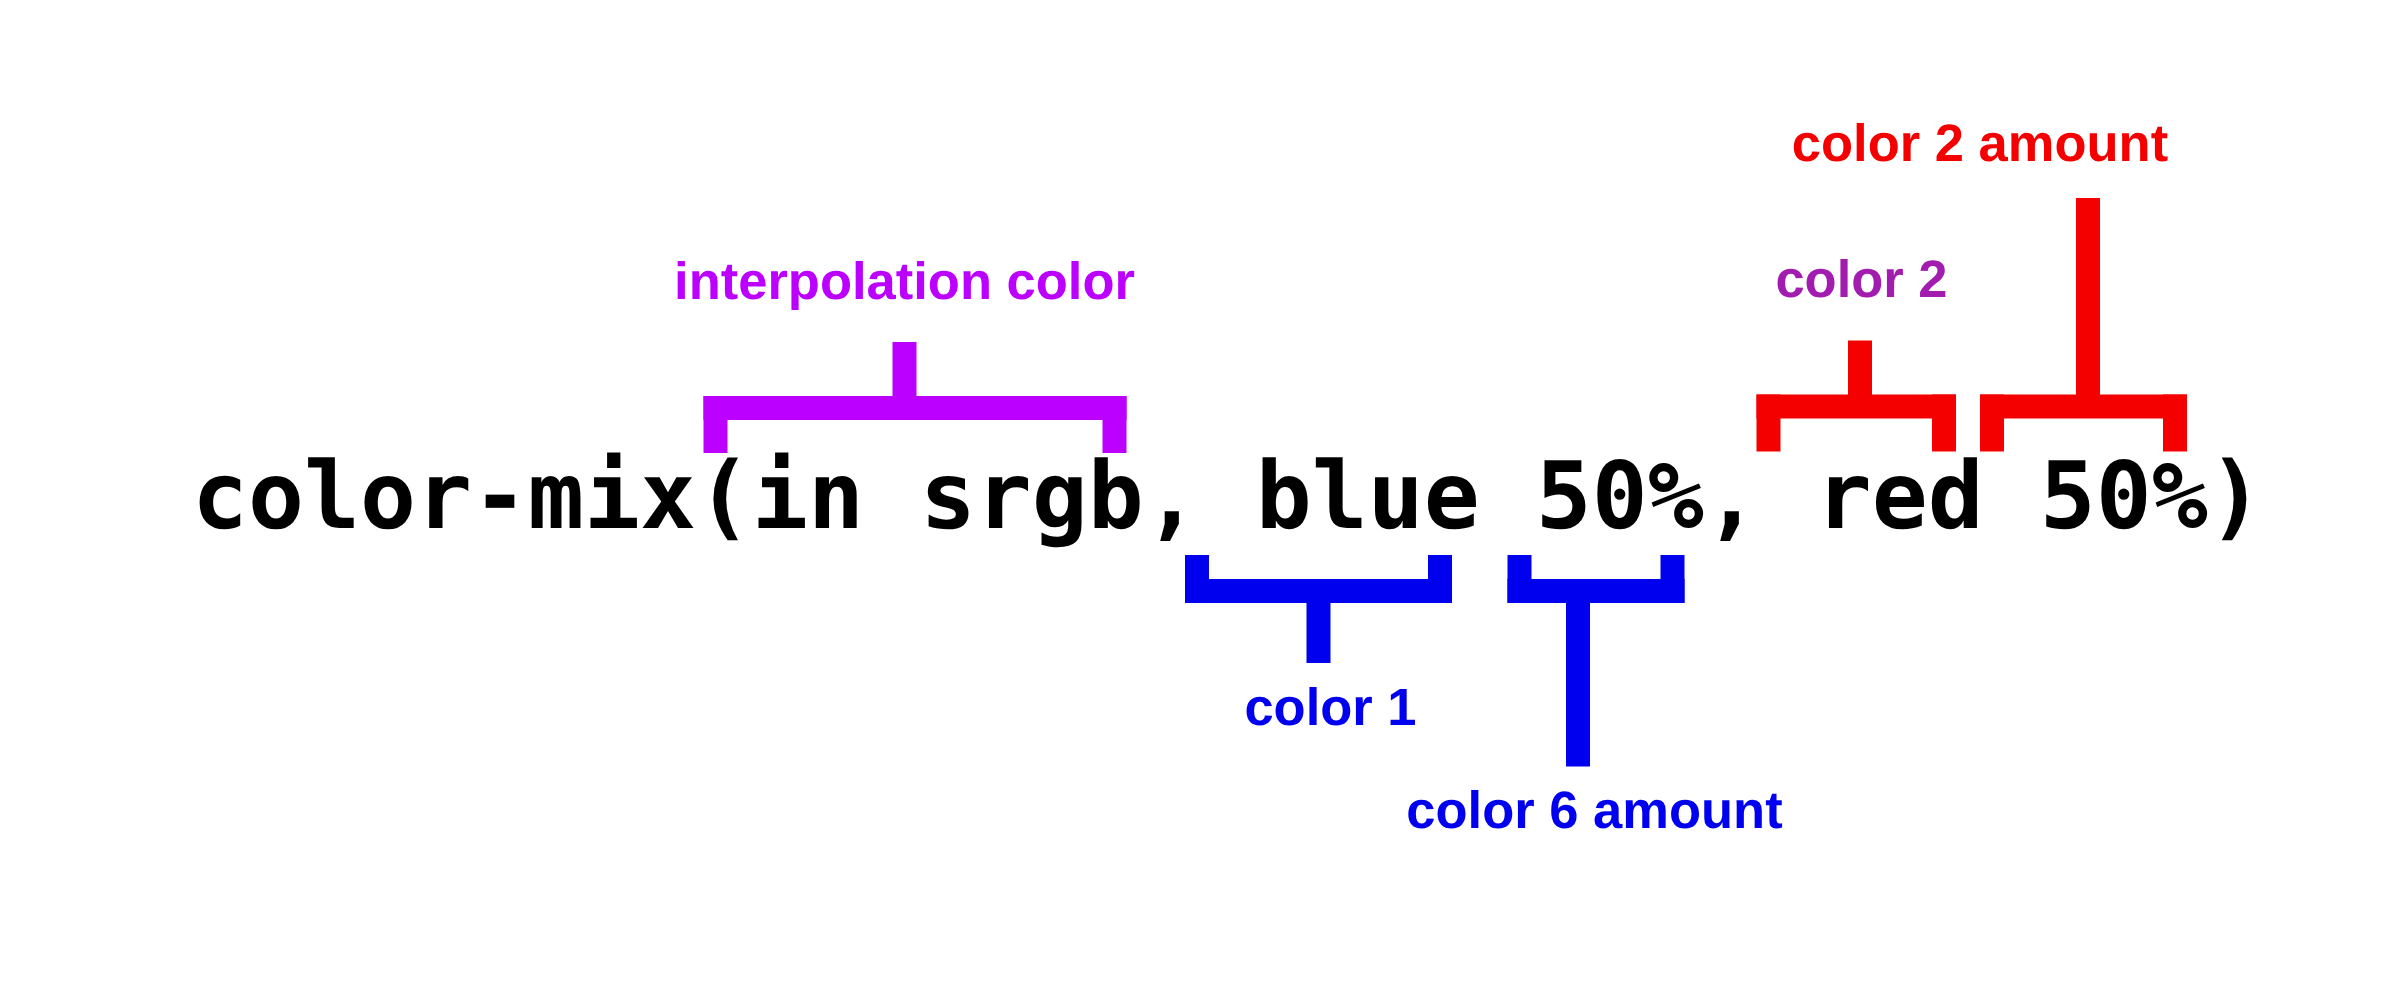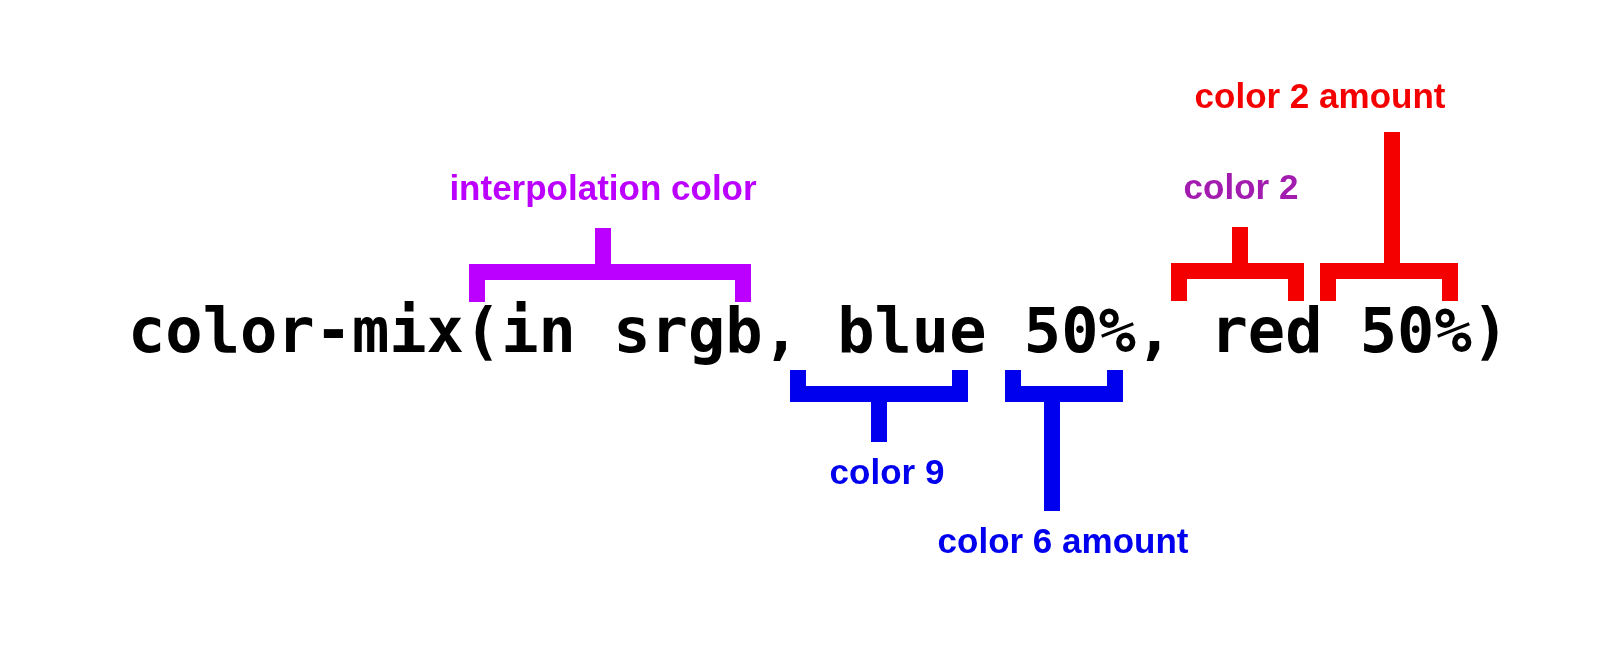--- a/index.html
+++ b/index.html
@@ -60,21 +60,21 @@
     <div class="stem" style="left:595px; top:228px; width:16px; height:40px; background:#bb00ff;"></div>
 
     <div class="bar" style="left:469px; top:264px; width:282px; height:16px; background:#bb00ff;"></div>
 
     <div class="tick" style="left:469px; top:264px; width:16px; height:38px; background:#bb00ff;"></div>
 
     <div class="tick" style="left:735px; top:264px; width:16px; height:38px; background:#bb00ff;"></div>
   </div>
 
   <div>
-    <div class="ann-label" style="left:887px; top:452px; color:#0000ee;">color 9</div>
+    <div class="ann-label" style="left:887px; top:452px; color:#0000ee;">color 1</div>
 
     <div class="bar" style="left:790px; top:386px; width:178px; height:16px; background:#0000ee;"></div>
 
     <div class="tick" style="left:790px; top:370px; width:16px; height:32px; background:#0000ee;"></div>
 
     <div class="tick" style="left:952px; top:370px; width:16px; height:32px; background:#0000ee;"></div>
 
     <div class="stem" style="left:871px; top:386px; width:16px; height:56px; background:#0000ee;"></div>
   </div>
 

